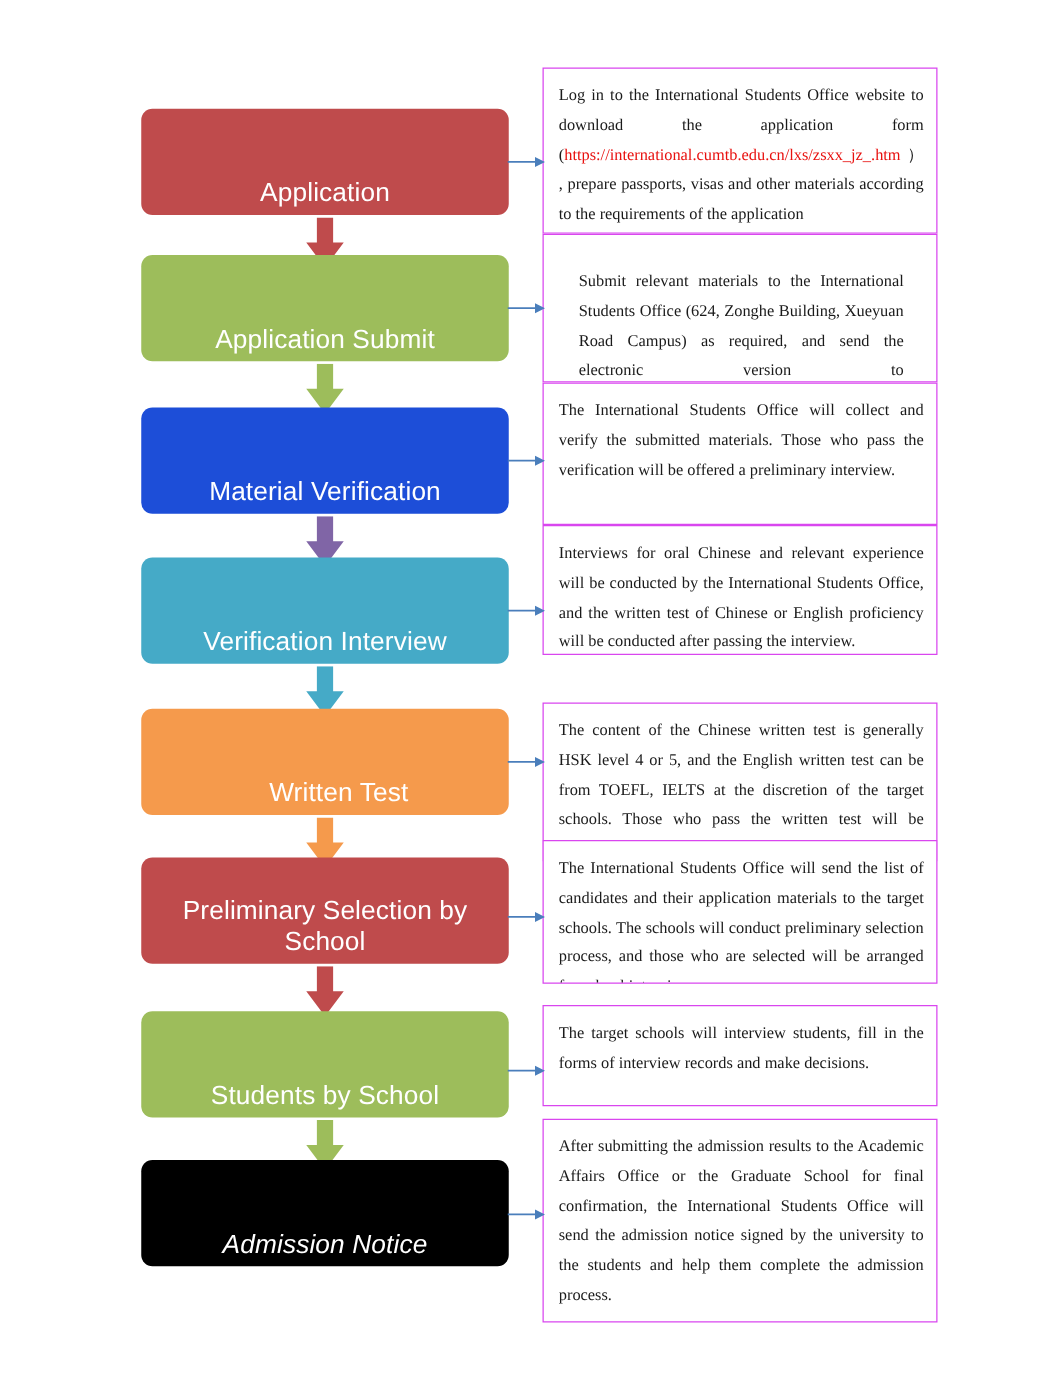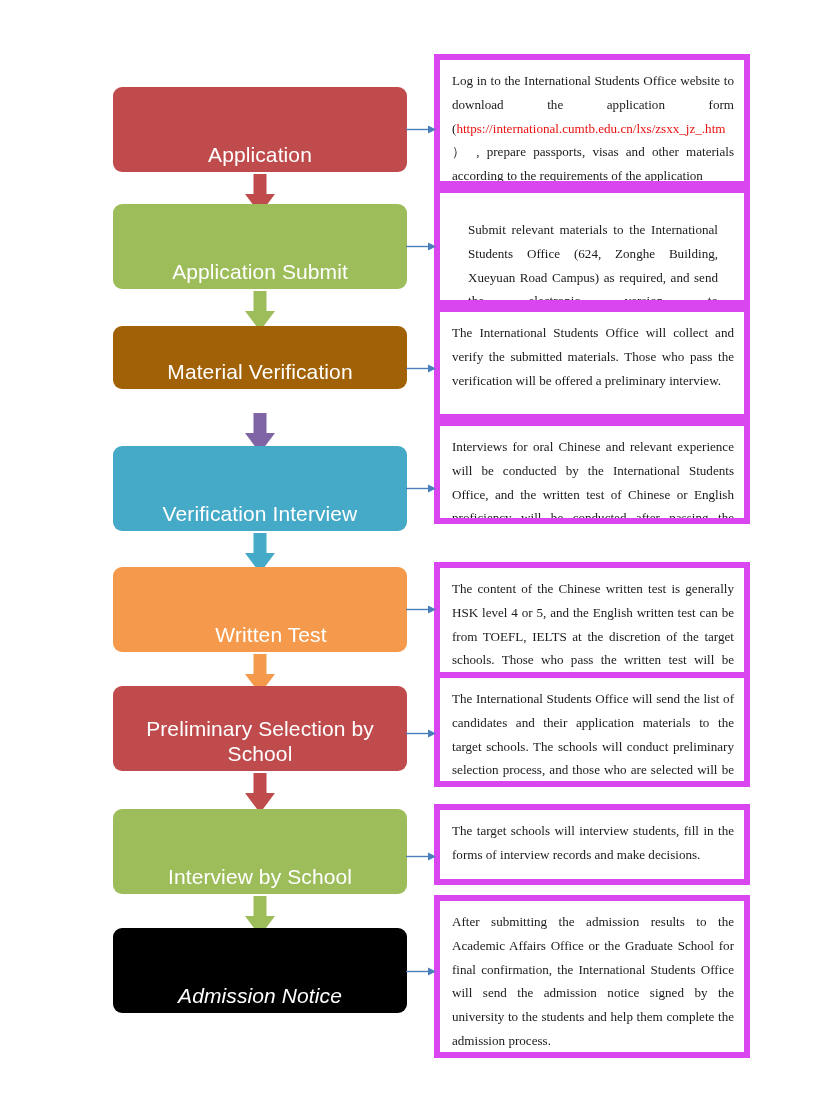--- a/index.html
+++ b/index.html
@@ -49,21 +49,21 @@
     width: 32px;
     height: 41px;
   }
   .down-arrow svg { display: block; }
 
   
   .desc-box {
     position: absolute;
     left: 434px;
     width: 316px;
-    border: 6px solid #d946ef;
+    border: 1px solid #d946ef;
     box-sizing: border-box;
     background: #ffffff;
     padding: 9px 10px 6px 12px;
     font-family: "Liberation Serif", serif;
     font-size: 13.1px;
     line-height: 1.82;
     color: #1a1a1a;
     text-align: justify;
     text-justify: inter-word;
     overflow: hidden;
@@ -110,21 +110,21 @@
       <svg width="30" height="11" viewBox="0 0 30 11">
         <line x1="0" y1="5.5" x2="22" y2="5.5" stroke="#4a7ebb" stroke-width="1.4"></line>
         <polygon points="22,1.5 30,5.5 22,9.5" fill="#4a7ebb"></polygon>
       </svg>
     </div>
     <div class="down-arrow" style="top: 291px;">
       <svg width="32" height="41" viewBox="0 0 32 41">
         <polygon points="9.5,0 22.5,0 22.5,20 31,20 16,40 1,20 9.5,20" fill="#9dbd5b"></polygon>
       </svg>
     </div>
-    <div class="stage-box" style="top: 326px; height: 63px; background: #a16207;">
+    <div class="stage-box" style="top: 326px; height: 85px; background: #1d4ed8;">
       <span>Material Verification</span>
     </div>
     <div class="desc-box" style="top: 306px; height: 114px;">
       <p style="margin: 0px;"><span>The International Students Office will collect and verify the submitted materials. Those who pass the verification will be offered a preliminary interview.</span></p>
     </div>
     <div class="connector" style="top: 363px;">
       <svg width="30" height="11" viewBox="0 0 30 11">
         <line x1="0" y1="5.5" x2="22" y2="5.5" stroke="#4a7ebb" stroke-width="1.4"></line>
         <polygon points="22,1.5 30,5.5 22,9.5" fill="#4a7ebb"></polygon>
       </svg>
@@ -179,21 +179,21 @@
         <line x1="0" y1="5.5" x2="22" y2="5.5" stroke="#4a7ebb" stroke-width="1.4"></line>
         <polygon points="22,1.5 30,5.5 22,9.5" fill="#4a7ebb"></polygon>
       </svg>
     </div>
     <div class="down-arrow" style="top: 773px;">
       <svg width="32" height="41" viewBox="0 0 32 41">
         <polygon points="9.5,0 22.5,0 22.5,20 31,20 16,40 1,20 9.5,20" fill="#bf4b4c"></polygon>
       </svg>
     </div>
     <div class="stage-box" style="top: 809px; height: 85px; background: rgb(157, 189, 91);">
-      <span>Interview by School</span>
+      <span>Students by School</span>
     </div>
     <div class="desc-box" style="top: 804px; height: 81px;">
       <p style="margin: 0px;"><span>The  target  schools  will  interview students, fill  in  the forms of interview records and make decisions.</span></p>
     </div>
     <div class="connector" style="top: 851px;">
       <svg width="30" height="11" viewBox="0 0 30 11">
         <line x1="0" y1="5.5" x2="22" y2="5.5" stroke="#4a7ebb" stroke-width="1.4"></line>
         <polygon points="22,1.5 30,5.5 22,9.5" fill="#4a7ebb"></polygon>
       </svg>
     </div>

